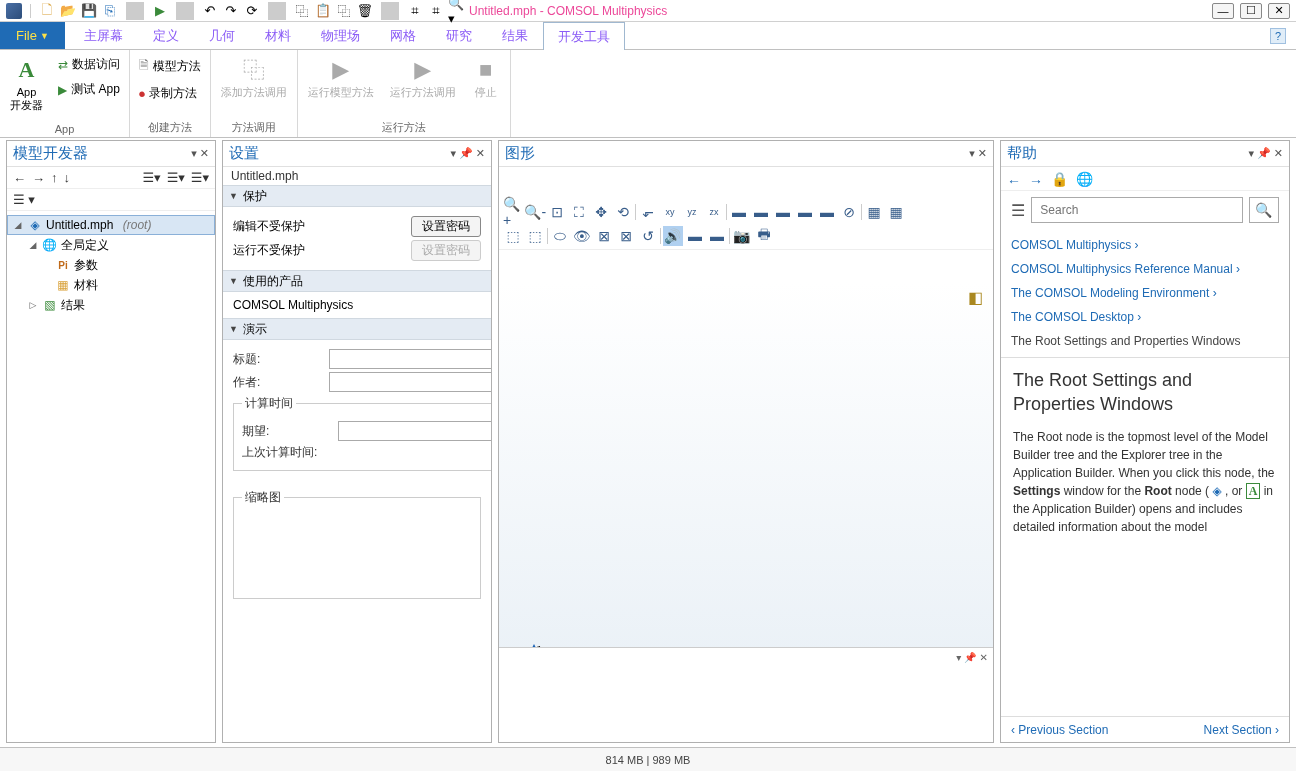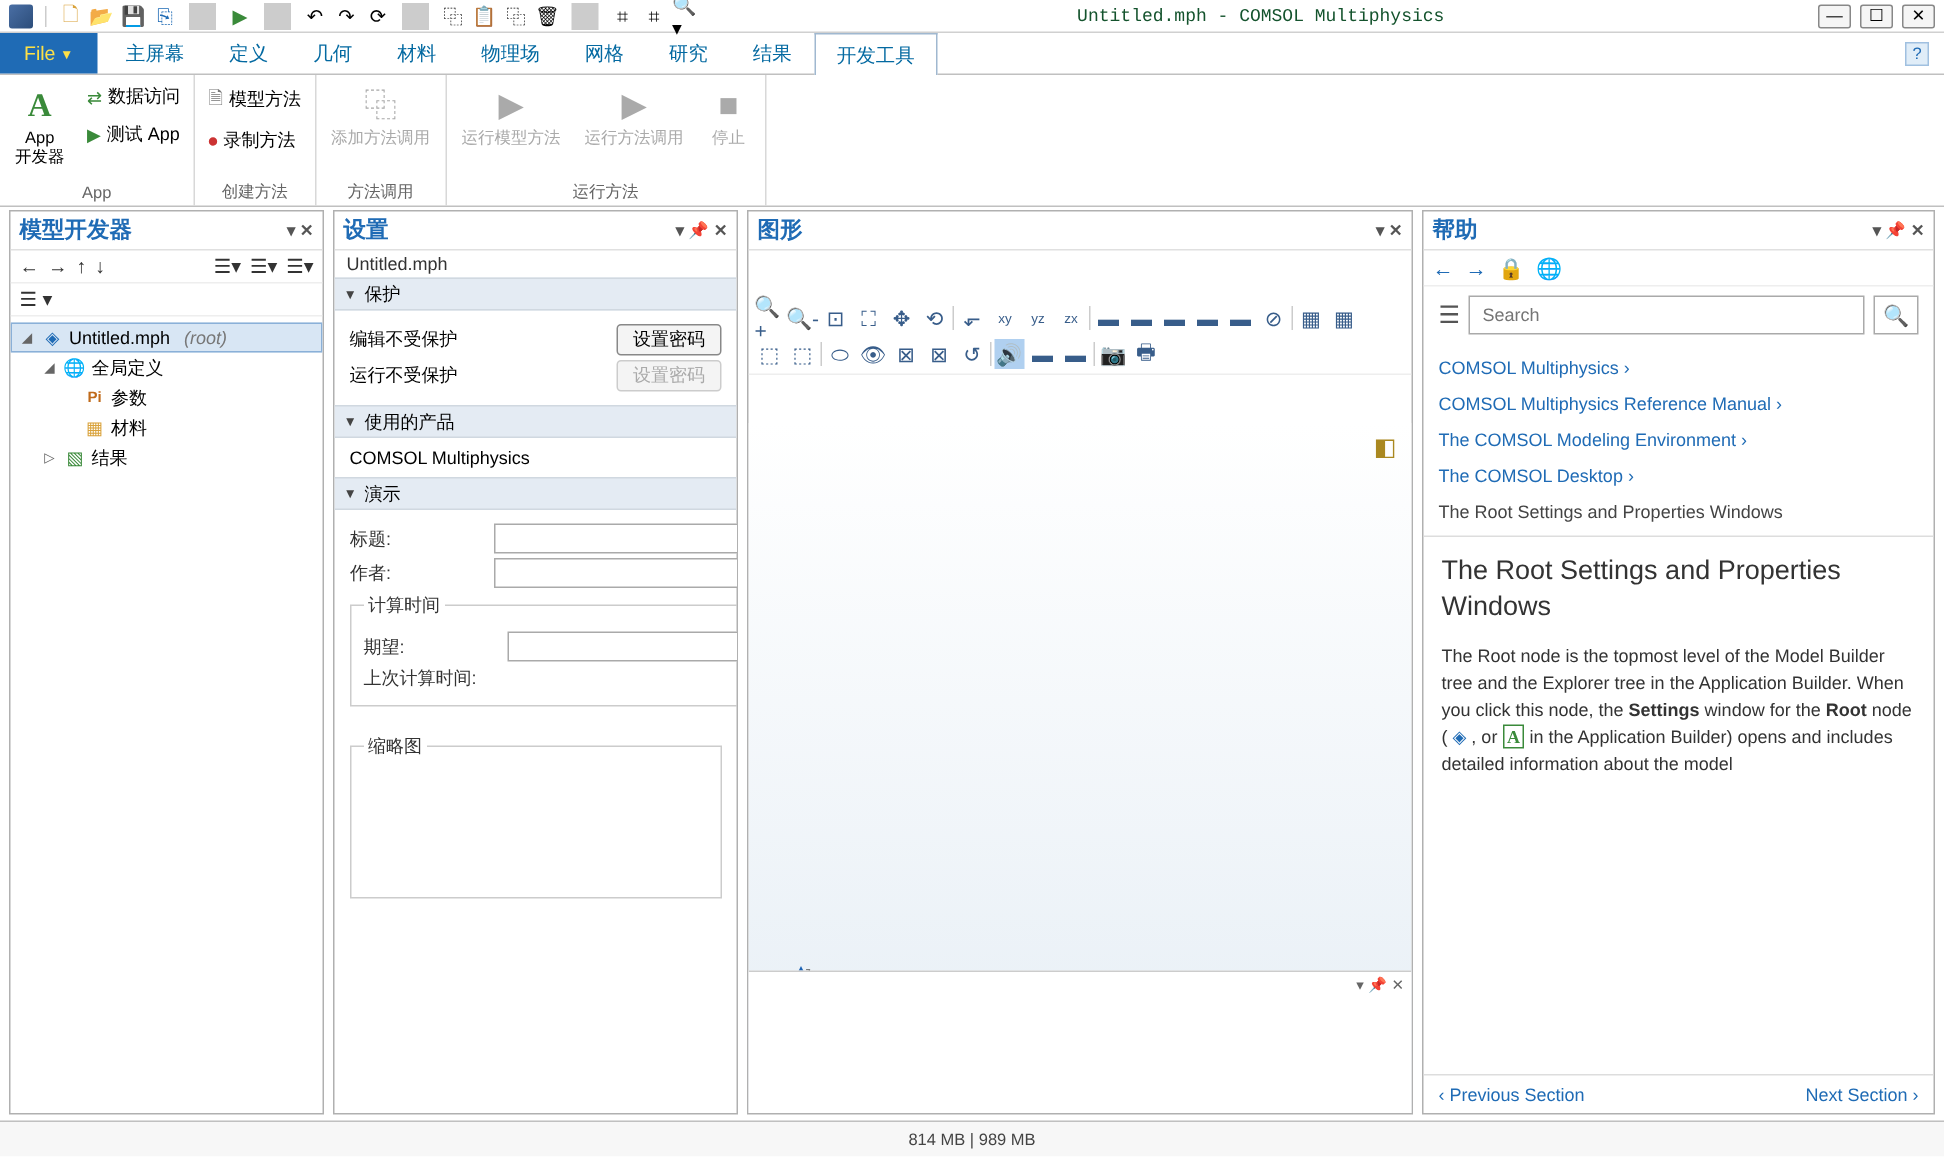--- a/index.html
+++ b/index.html
@@ -4,48 +4,48 @@
 <style>
 * { box-sizing: border-box; margin: 0; padding: 0; font-family: "Microsoft YaHei", "Segoe UI", Arial, sans-serif; }
 body { background: #fff; font-size: 12px; width: 1296px; height: 771px; overflow: hidden; position: relative; }
 
 
 .titlebar { height: 22px; background: #fff; display: flex; align-items: center; border-bottom: 1px solid #d0d0d0; }
 .tb-icon { width: 16px; height: 16px; margin: 0 4px 0 6px; background: linear-gradient(135deg,#4a6fa5,#2c4d7a); border-radius: 2px; }
 .tb-sep { width: 1px; height: 14px; background: #ccc; margin: 0 4px; }
 .qat { display: flex; align-items: center; gap: 3px; padding: 0 3px; }
 .qat span { display: inline-flex; width: 18px; height: 18px; align-items: center; justify-content: center; cursor: pointer; font-size: 13px; }
-.tb-title { flex: 1; text-align: center; color: #14532d; font-size: 12px; font-family: Liberation Mono, monospace; }
+.tb-title { flex: 1; text-align: left; color: #ec4899; font-size: 12px; }
 .win-controls { display: flex; gap: 6px; padding-right: 6px; }
 .win-btn { width: 22px; height: 16px; border: 1px solid #888; display: flex; align-items: center; justify-content: center; font-size: 11px; background: #f5f5f5; border-radius: 2px; cursor: pointer;}
 
 
 .ribbon-tabs { height: 28px; display: flex; align-items: flex-end; background: #fff; border-bottom: 1px solid #c0c0c0; padding-left: 0; }
 .file-tab { background: #1f6bb5; color: #fde047; padding: 5px 16px; font-size: 13px; display: flex; align-items: center; gap: 3px; height: 27px; margin-right: 4px;}
 .file-tab .caret { font-size: 9px; }
-.rtab { padding: 5px 14px 4px; font-size: 13px; color: #0369a1; cursor: pointer; border: 1px solid transparent; border-bottom: none; }
+.rtab { padding: 5px 14px 4px; font-size: 13px; color: #8b5cf6; cursor: pointer; border: 1px solid transparent; border-bottom: none; }
 .rtab.active { border-color: #a0b8d0; background: #fff; position: relative; top: 1px; }
 .ribbon-help { margin-left: auto; margin-right: 10px; color: #1f6bb5; border: 1px solid #a0c0e0; width: 16px; height: 16px; display: flex; align-items: center; justify-content: center; font-size: 11px; background: #e0edf8; cursor: pointer; align-self: center; }
 
 
 .ribbon { height: 88px; background: #fff; border-bottom: 1px solid #c0c0c0; display: flex; }
 .rgroup { border-right: 1px solid #d8d8d8; display: flex; flex-direction: column; padding: 4px 6px 0; }
 .rgroup-body { flex: 1; display: flex; align-items: flex-start; gap: 8px; }
 .rgroup-label { text-align: center; font-size: 11px; color: #666; padding: 2px 0; }
 .rbtn-big { display: flex; flex-direction: column; align-items: center; gap: 2px; padding: 2px 4px; cursor: pointer; }
 .rbtn-big .ico { width: 28px; height: 28px; display: flex; align-items: center; justify-content: center; font-size: 22px; }
 .rbtn-big .lbl { font-size: 11px; text-align: center; line-height: 13px; }
 .rbtn-small { display: flex; align-items: center; gap: 4px; padding: 2px 3px; font-size: 12px; cursor: pointer; }
 .rbtn-small.disabled, .rbtn-big.disabled { color: #aaa; }
 .stack { display: flex; flex-direction: column; gap: 4px; }
 
 
 .workspace { position: absolute; top: 140px; left: 6px; right: 6px; bottom: 28px; display: flex; gap: 6px; }
 .panel { border: 1px solid #b0b0b0; display: flex; flex-direction: column; background: #fff; position: relative; overflow: hidden; }
-.panel-header { height: 26px; display: flex; align-items: center; padding: 0 6px; font-size: 15px; color: #1f6bb5; border-bottom: 1px solid #e0e0e0; font-weight: bold; }
+.panel-header { height: 26px; display: flex; align-items: center; padding: 0 6px; font-size: 15px; color: #1f6bb5; border-bottom: 1px solid #e0e0e0; }
 .panel-header .phctrl { margin-left: auto; display: flex; gap: 3px; font-size: 11px; color: #555; }
 .panel-header .phctrl span { cursor: pointer; }
 
 
 .tree-panel { width: 210px; }
 .tree-tools { height: 22px; display: flex; align-items: center; gap: 6px; padding: 0 6px; border-bottom: 1px solid #eee; font-size: 13px; color: #333; }
 .tree-tools span { cursor: pointer; display: inline-flex; align-items: center; }
 .tree-tools-2 { height: 22px; display: flex; align-items: center; gap: 6px; padding: 0 6px; border-bottom: 1px solid #eee; font-size: 13px; color: #333; }
 .tree { padding: 4px 0; font-size: 12px; }
 .tree-row { display: flex; align-items: center; height: 20px; padding: 0 4px; gap: 3px; cursor: pointer; }
@@ -72,21 +72,21 @@
 .gfx-panel { flex: 1; gap: 32px; }
 .gfx-tools { display: flex; flex-wrap: wrap; gap: 2px; padding: 3px 4px; border-bottom: 1px solid #eee; align-items: center; min-height: 48px; }
 .gfx-tools span { width: 20px; height: 20px; display: inline-flex; align-items: center; justify-content: center; font-size: 14px; color: #385d8a; cursor: pointer; }
 .gfx-tools .tsep { width: 1px; height: 16px; background: #ccc; }
 .gfx-canvas { flex: 1; background: linear-gradient(180deg, #fff 0%, #e6eef5 100%); position: relative; }
 .axis { position: absolute; bottom: 60px; left: 20px; width: 50px; height: 40px; }
 .mini-panel { position: absolute; bottom: 0; left: 0; right: 0; height: 95px; border-top: 1px solid #ccc; background: #fff; }
 .mini-panel .mph { height: 18px; display: flex; justify-content: flex-end; gap: 3px; padding-right: 5px; font-size: 10px; color: #666; align-items: center; }
 
 
-.help-panel { width: 342px; }
+.help-panel { width: 290px; }
 .help-tools { height: 24px; display: flex; align-items: center; gap: 8px; padding: 0 6px; border-bottom: 1px solid #eee; color: #1f6bb5; font-size: 14px; }
 .help-tools span { cursor: pointer; }
 .help-search { display: flex; gap: 6px; padding: 6px 10px; align-items: center; }
 .help-search .menu-ico { font-size: 16px; color: #555; cursor: pointer; }
 .help-search input { flex: 1; border: 1px solid #aaa; height: 26px; padding: 0 8px; font-size: 12px; }
 .help-search .sbtn { width: 30px; height: 26px; border: 1px solid #aaa; display: flex; align-items: center; justify-content: center; font-size: 14px; cursor: pointer; }
 .breadcrumbs { padding: 4px 10px; font-size: 12px; color: #1f6bb5; line-height: 24px; }
 .breadcrumbs div { cursor: pointer; }
 .breadcrumbs .last { color: #444; cursor: default; }
 .help-content { border-top: 1px solid #ddd; padding: 10px 12px; flex: 1; overflow: hidden; position: relative; }

